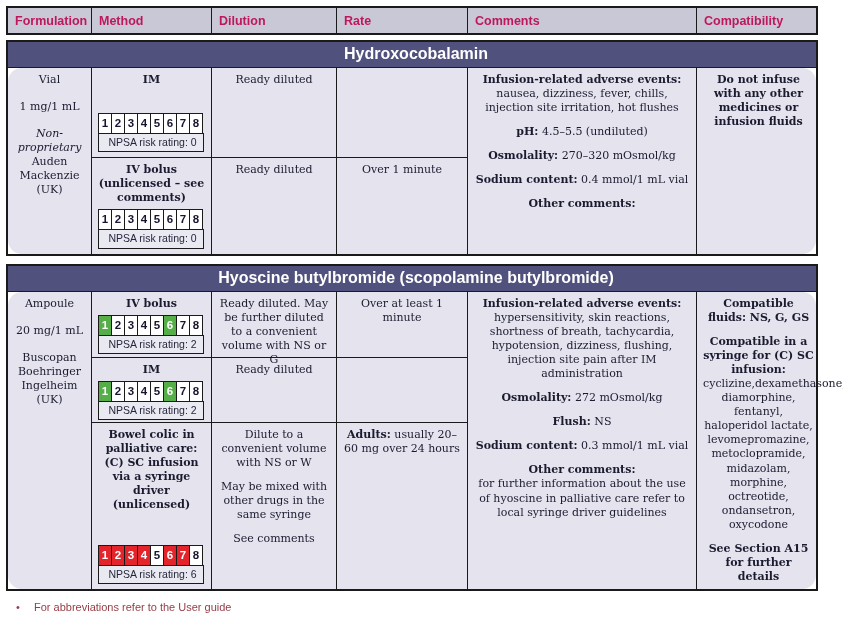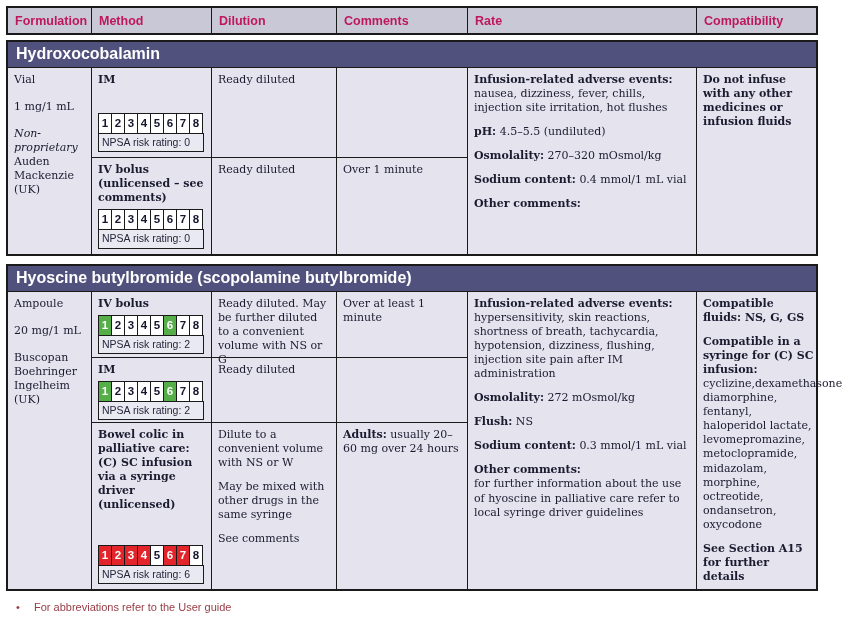--- a/index.html
+++ b/index.html
@@ -14,24 +14,24 @@
   
   .tbl-header{display:grid; grid-template-columns:84px 120px 125px 131px 229px 123px;
     border:2px solid var(--border); background:var(--header-bg); height:29px;}
   .hcell{font-family:"Liberation Sans", sans-serif; font-weight:bold; font-size:12.5px;
     color:#be185d; padding:6px 0 0 7px; border-right:1px solid var(--border);}
   .hcell:last-child{border-right:none;}
 
   .gap{height:5px;}
 
   
-  .section{border:2px solid var(--border);}
+  .section{border:2px solid var(--border);text-align:center;}
   .section-bar{background:var(--section-bar-bg); color:#fff; font-family:"Liberation Sans", sans-serif;
     font-weight:bold; font-size:16px; padding:3px 0 4px 8px; border-bottom:1px solid var(--border);}
-  .grid{display:grid; grid-template-columns:84px 120px 125px 131px 229px 123px; background:var(--cell-bg);}
+  .grid{display:grid; grid-template-columns:84px 120px 125px 131px 229px 123px; background:var(--cell-bg);border-radius:14px;}
   .g1{grid-template-rows:90px auto;}
   .g2{grid-template-rows:66px 65px auto;}
   .cell{padding:5px 6px; font-size:11px; line-height:1.28; border-right:1px solid var(--border);}
   .cell.lastcol{border-right:none;}
   .rb{border-bottom:1px solid var(--border);}
   .span-all{grid-row:1 / -1;}
   .col5{grid-column:5;} .col6{grid-column:6;}
 
   .cell p{margin-bottom:10px;}
   .cell p:last-child{margin-bottom:0;}
@@ -60,22 +60,22 @@
 </style>
 </head>
 <body>
 
 <div class="page">
 
   <div class="tbl-header">
     <div class="hcell">Formulation</div>
     <div class="hcell">Method</div>
     <div class="hcell">Dilution</div>
+    <div class="hcell">Rate</div>
     <div class="hcell">Comments</div>
-    <div class="hcell">Rate</div>
     <div class="hcell">Compatibility</div>
   </div>
 
   <div class="gap"></div>
 
   <div class="section">
     <div class="section-bar">Hydroxocobalamin</div>
     <div class="grid g1">
       <div class="cell span-all" style="grid-column:1;">
         <div class="form-line">Vial</div>

